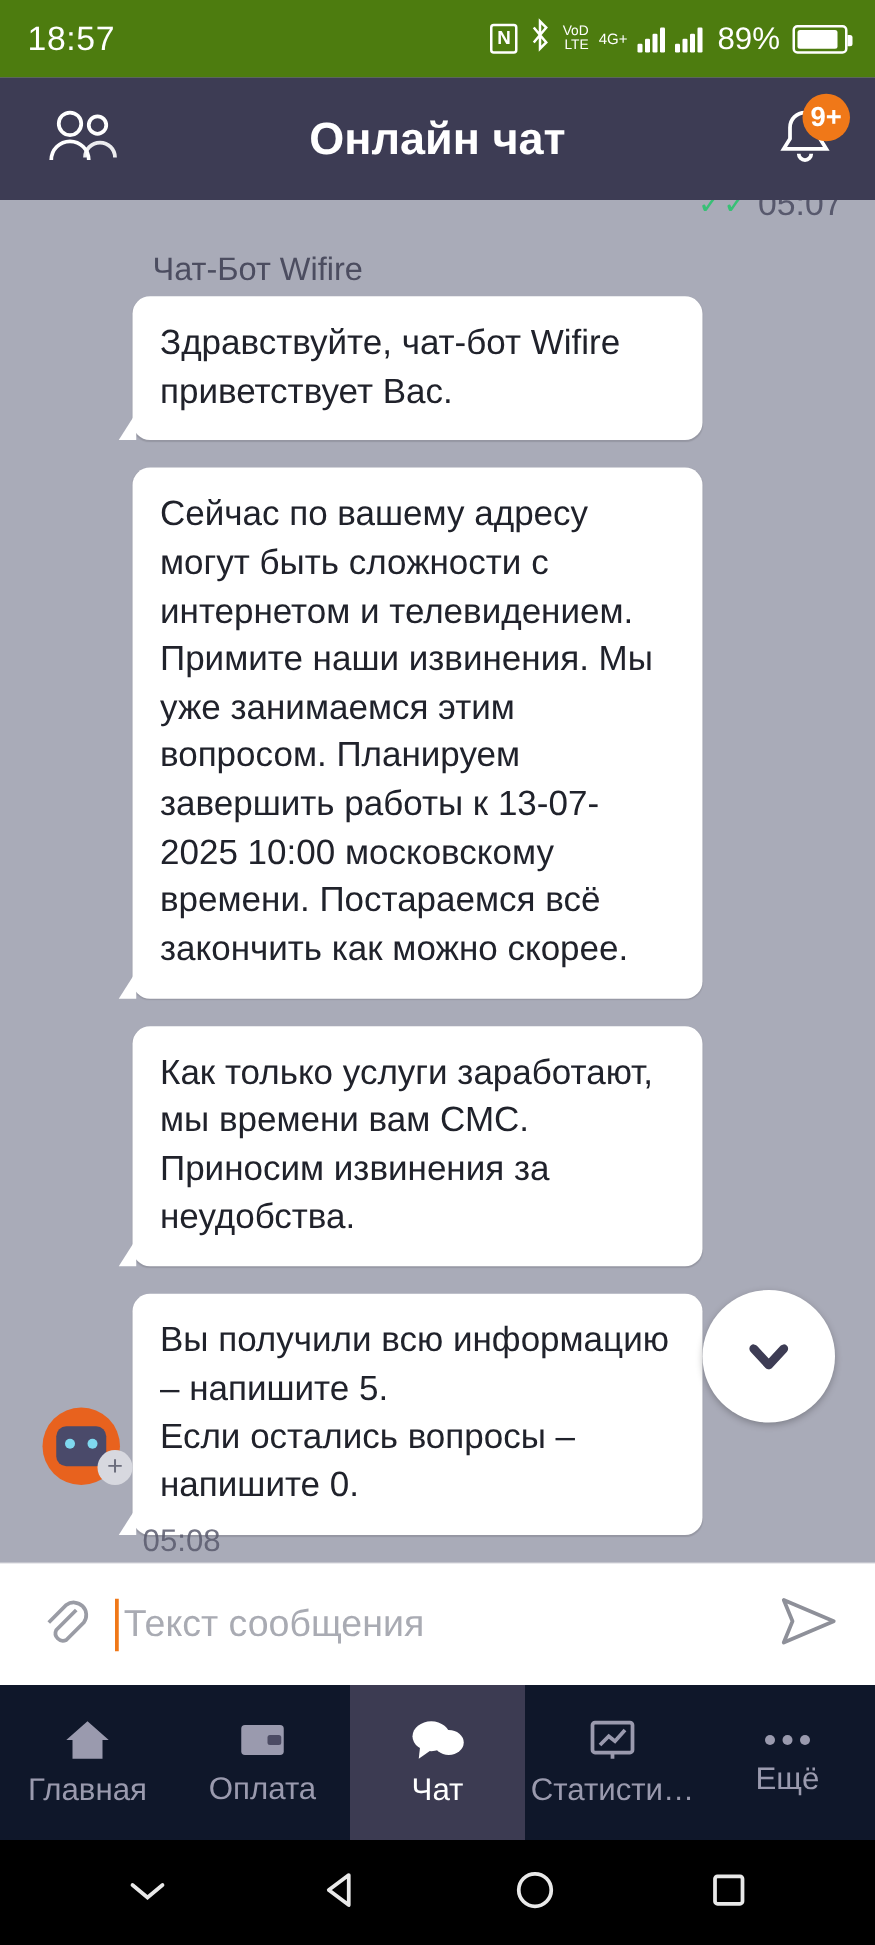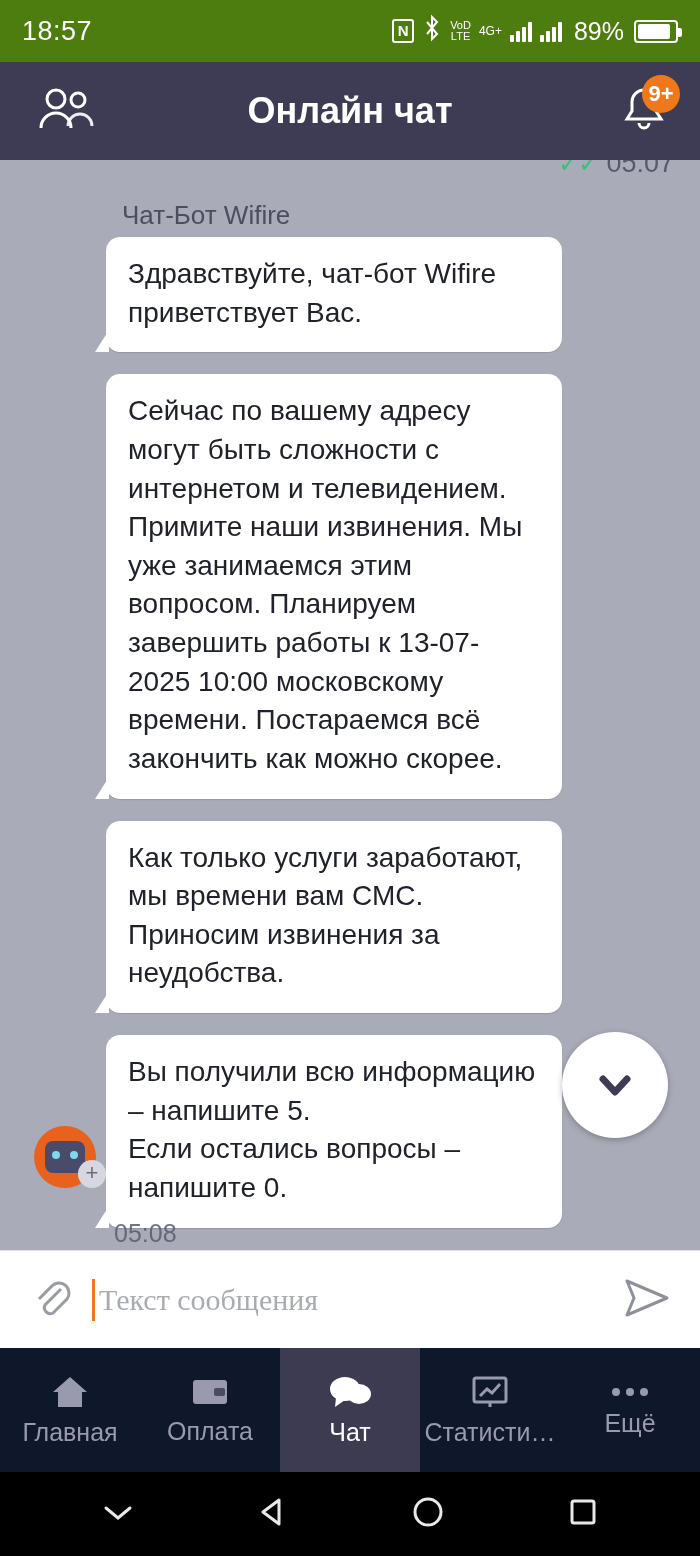--- a/index.html
+++ b/index.html
@@ -45,21 +45,21 @@
     border-radius: 3px;
     font-size: 15px;
     line-height: 20px;
     text-align: center;
     font-weight: bold;
   }
   .bt-icon { font-size: 23px; }
   .volte {
     font-size: 11px;
     line-height: 11px;
-    text-align: center;
+    text-align: right;
   }
   .volte b { display:block; font-weight: normal; }
   .net-label {
     font-size: 12px;
     line-height: 12px;
     text-align: right;
   }
   .bars {
     display: flex;
     align-items: flex-end;
@@ -256,21 +256,20 @@
   
   .composer {
     flex: 0 0 auto;
     height: 98px;
     background: #ffffff;
     display: flex;
     align-items: center;
     padding: 0 28px;
     gap: 18px;
     border-top: 1px solid #e3e3e8;
-    font-family: Liberation Serif, serif;
   }
   .composer .field {
     flex: 1 1 auto;
     display: flex;
     align-items: center;
     height: 100%;
   }
   .caret {
     width: 3px;
     height: 42px;

